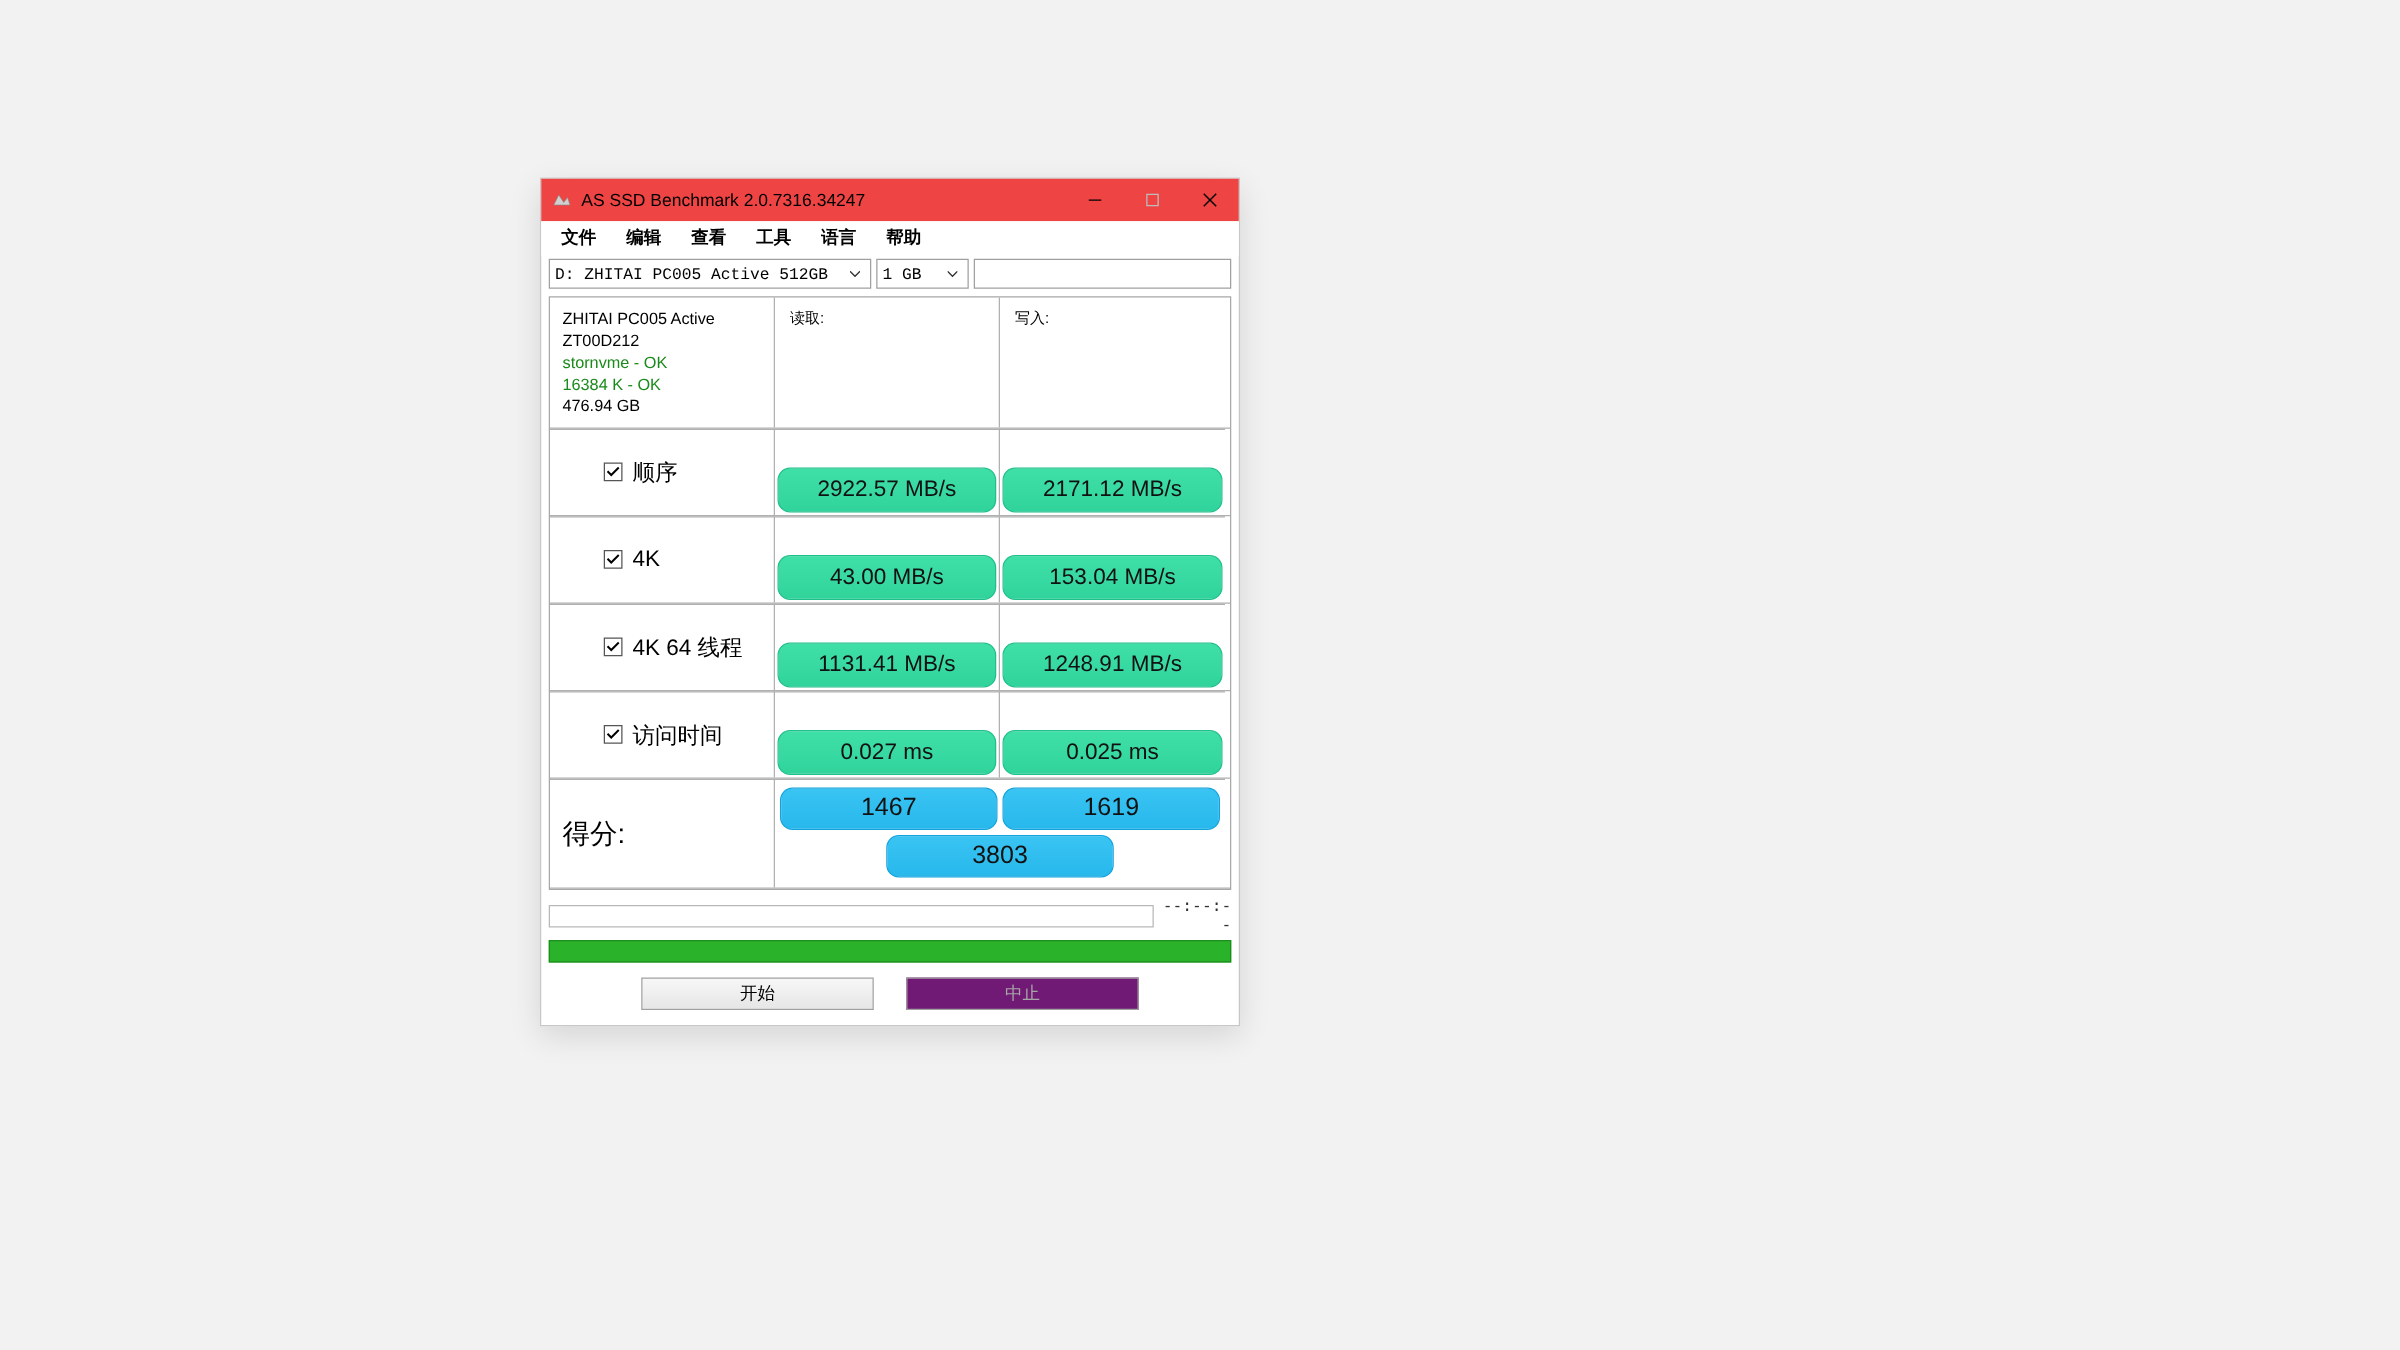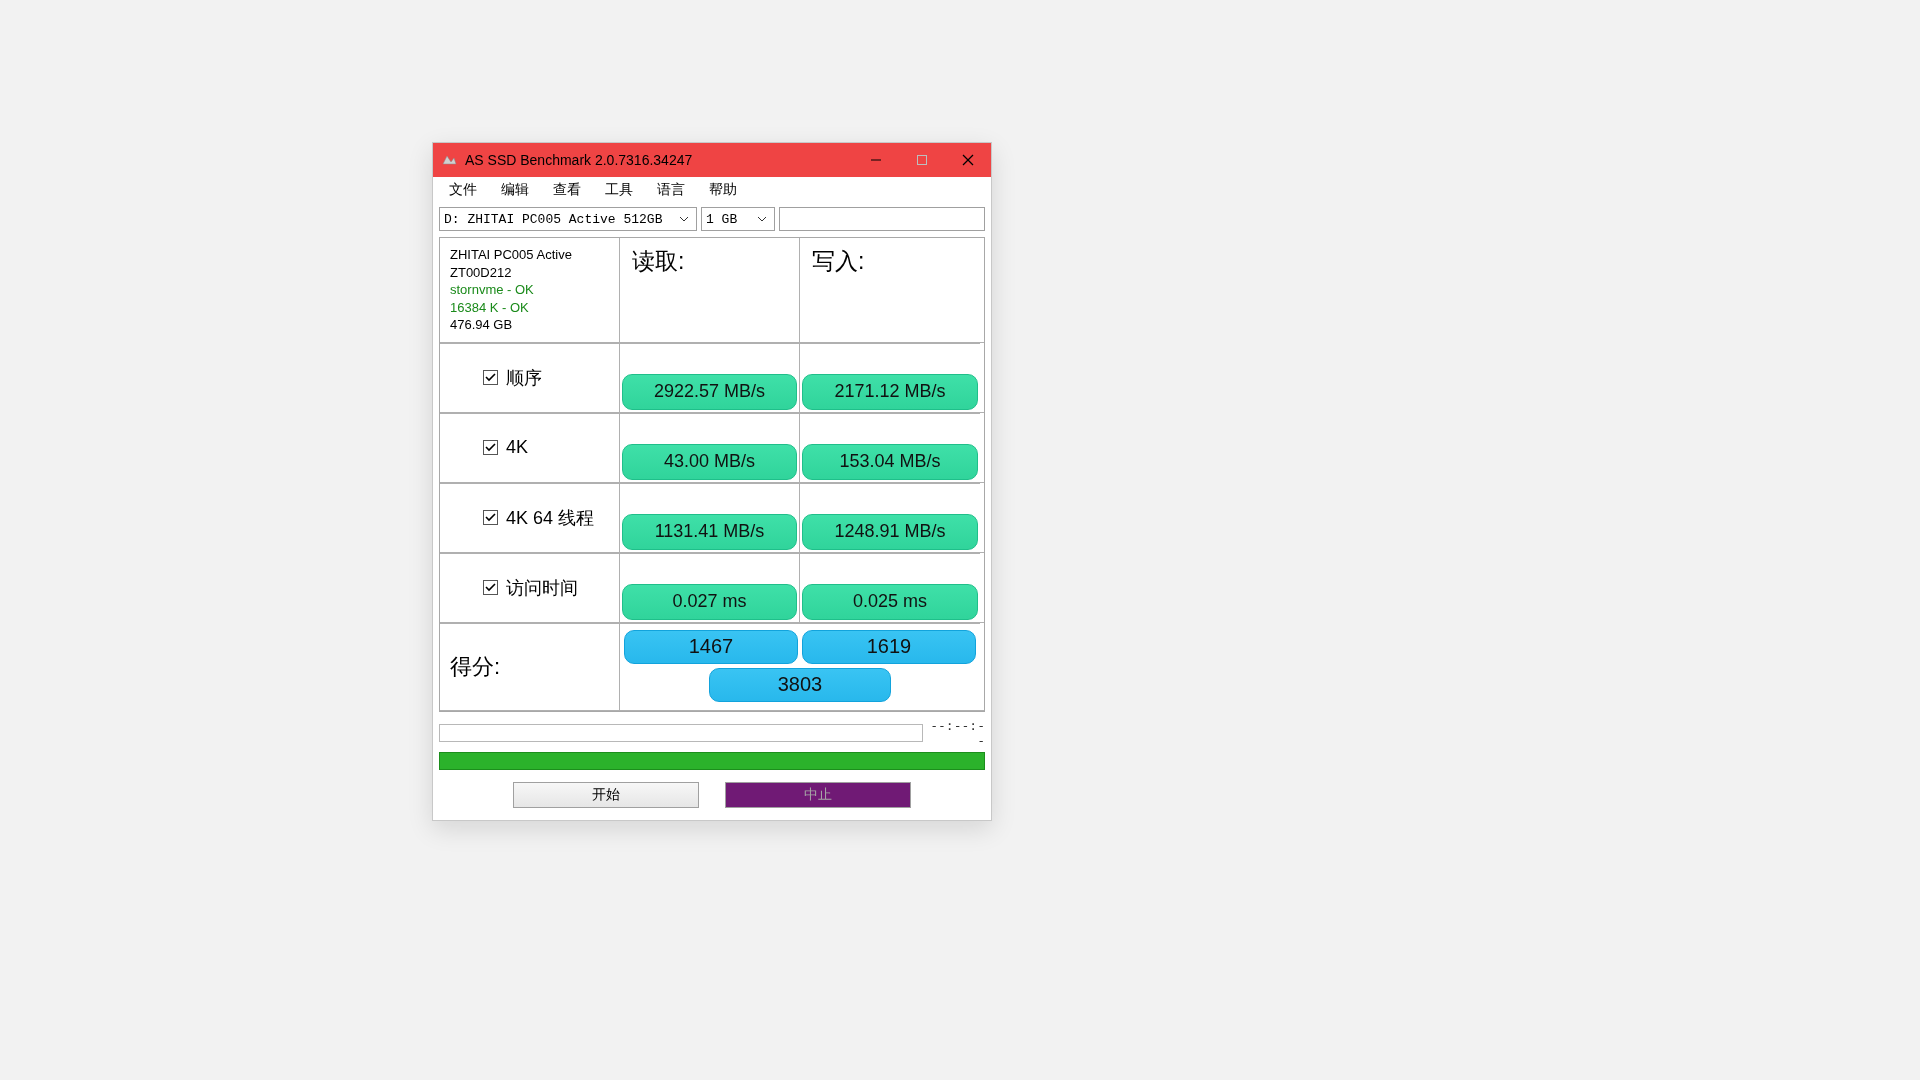--- a/index.html
+++ b/index.html
@@ -46,20 +46,21 @@
   
   .menubar {
     display: flex;
     gap: 0;
     padding: 2px 4px 4px 4px;
     background: #ffffff;
     font-size: 14px;
   }
   .menubar .menu-item {
     padding: 2px 12px;
+    font-weight: bold;
   }
   
   .selector-row {
     display: flex;
     gap: 4px;
     padding: 2px 6px 6px 6px;
     align-items: center;
   }
   .combo {
     height: 22px;
@@ -100,21 +101,21 @@
     border-top: 1px solid #b0b0b0;
     padding: 4px 8px;
     display: flex;
     align-items: center;
     min-height: 32px;
     box-sizing: border-box;
   }
   .cell:last-child { border-right: none; }
   .row-first .cell { border-top: none; }
   .hdr-cell {
-    font-size: 23px;
+    font-size: 12px;
     padding: 8px 12px;
     align-items: flex-start;
     min-height: 94px;
   }
   .device-info {
     font-size: 13px;
     line-height: 1.35;
     padding: 8px 10px;
   }
   .device-info .ok { color: #1a8a1a; }

